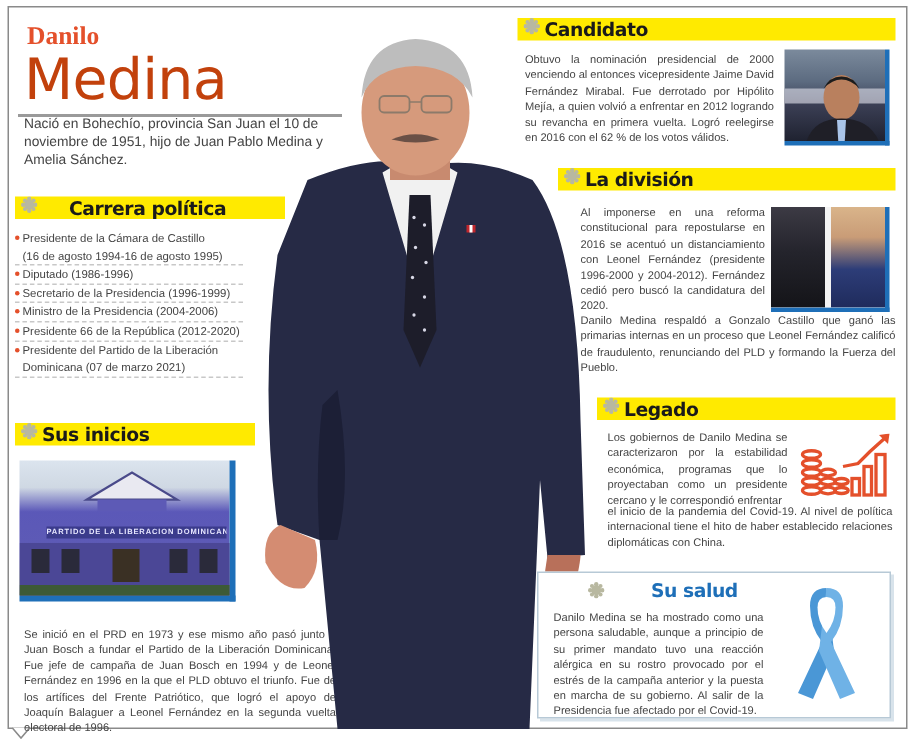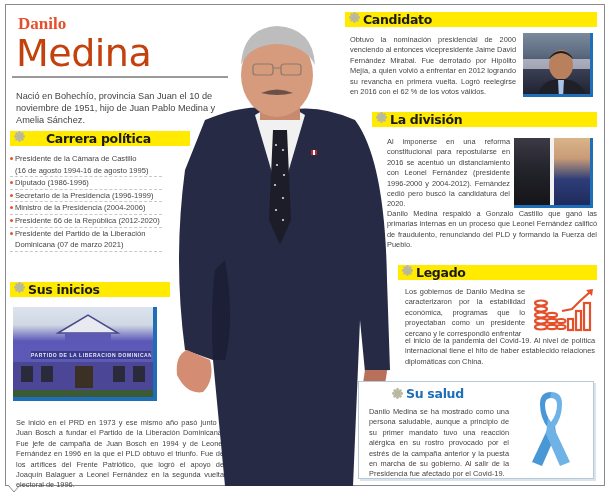--- a/index.html
+++ b/index.html
@@ -13,21 +13,21 @@
   .frame-pointer {
     position: absolute; left: 8px; top: 485px; width: 12px; height: 8px;
   }
 
   .abs { position: absolute; }
 
   
   .title-first { left: 18px; top: 12px; font-size: 17px; font-weight: bold; color: #e4502b; line-height: 24px; letter-spacing: 0px; font-family: Liberation Serif, serif; }
   .title-last { left: 16px; top: 34px; font-size: 38px; font-weight: normal; color: #c2410c; line-height: 38px; font-family: "DejaVu Sans", sans-serif; letter-spacing: -0.5px; }
   .title-rule { left: 12px; top: 76px; width: 216px; height: 2px; background: #9a9a9a; }
-  .intro { left: 16px; top: 90px; width: 210px; font-size: 9.2px; line-height: 12px; color: #444; }
+  .intro { left: 16px; top: 76px; width: 210px; font-size: 9.2px; line-height: 12px; color: #444; }
 
   
   .sec-head {
     position: absolute; height: 15px; background: #ffea00;
     display: flex; align-items: flex-start; padding-left: 4px;
   }
   .sec-head .gear { width: 11px; height: 11px; margin-right: 3px; flex: 0 0 auto; }
   .sec-head .label { font-size: 12.5px; font-weight: bold; color: #1a1a1a; line-height: 15px; font-family: "DejaVu Sans", sans-serif; letter-spacing: -0.3px; }
 
   
@@ -48,21 +48,21 @@
   .photo-division .half-b { flex: 1; height: 100%; background: linear-gradient(180deg, #d9b48a 0%, #c99c77 30%, #2d3d78 62%, #1f2b5c 100%); }
 
   .photo-inicios { left: 13px; top: 307px; width: 144px; height: 94px; border-right: 4px solid #1e6fb8; border-bottom: 4px solid #1e6fb8; overflow: hidden;
     background: linear-gradient(180deg, #dbe4ee 0%, #cfd8e3 20%, #5b58b8 38%, #5d5ab6 60%, #4e4a9a 75%, #3a4a3a 100%); }
   .photo-inicios .sign { position: absolute; left: 18px; top: 44px; width: 120px; height: 8px; background: #3b3b8c; color: #e7e7ff; font-size: 5px; line-height: 8px; letter-spacing: 0.6px; text-align: center; font-weight: bold; white-space: nowrap; overflow: hidden; }
 
   
   .salud-box { left: 358px; top: 381px; width: 236px; height: 98px; border: 1px solid #b7c9d6; background: #fff; box-shadow: 2px 2px 0 #d8e3eb; }
   .salud-head { left: 392px; top: 386px; display: flex; align-items: center; }
   .salud-head .gear { width: 11px; height: 11px; margin-right: 3px; }
-  .salud-head .label { font-size: 12.5px; font-weight: bold; color: #1e6fb8; font-family: "DejaVu Sans", sans-serif; letter-spacing: -0.3px; }
+  .salud-head .label { font-size: 12.5px; font-weight: bold; color: #1e6fb8; font-family: "DejaVu Sans", sans-serif; letter-spacing: -0.3px; margin-left: 28px; }
 
   
   .portrait { left: 165px; top: 20px; width: 230px; height: 466px; }
 </style>
 </head>
 <body>
 
 <div class="frame"></div>
 <svg class="frame-pointer abs" viewBox="0 0 12 8">
   <polyline points="0,0 6,7 12,0" fill="#fff" stroke="#8a8a8a" stroke-width="1"></polyline>

